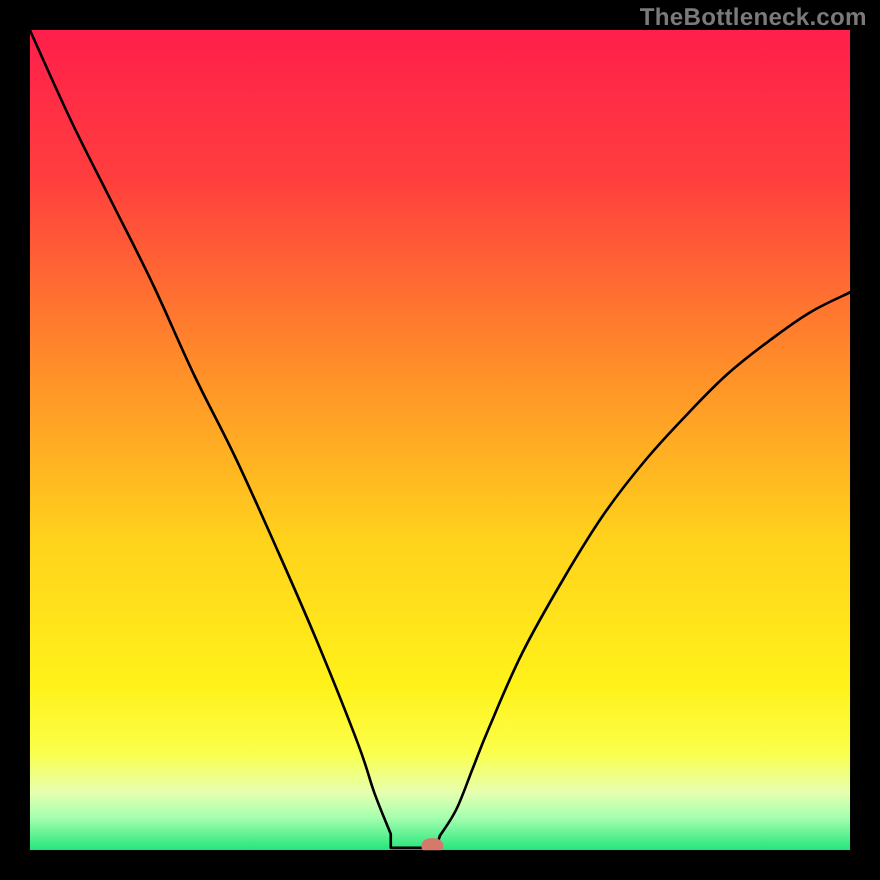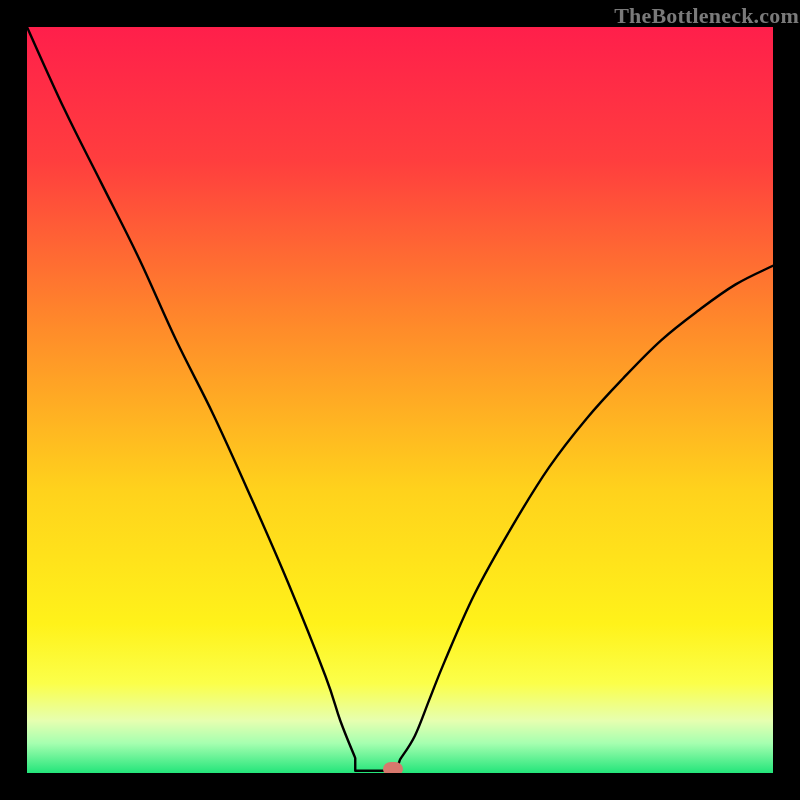--- a/index.html
+++ b/index.html
@@ -43,22 +43,22 @@
   .marker {
     position: absolute;
     width: 20px;
     height: 14px;
     border-radius: 8px / 7px;
     transform: translate(-50%, -50%);
   }
   .watermark {
     position: absolute;
     top: 3px;
-    right: 1px;
-    font-family: Liberation Serif, serif;
+    right: 12px;
+    font-family: Liberation Sans, sans-serif;
     font-size: 22px;
     font-weight: bold;
     color: #7a7a7a;
     letter-spacing: 0.2px;
   }
 </style>
 </head>
 <body>
 
 <div class="frame">

